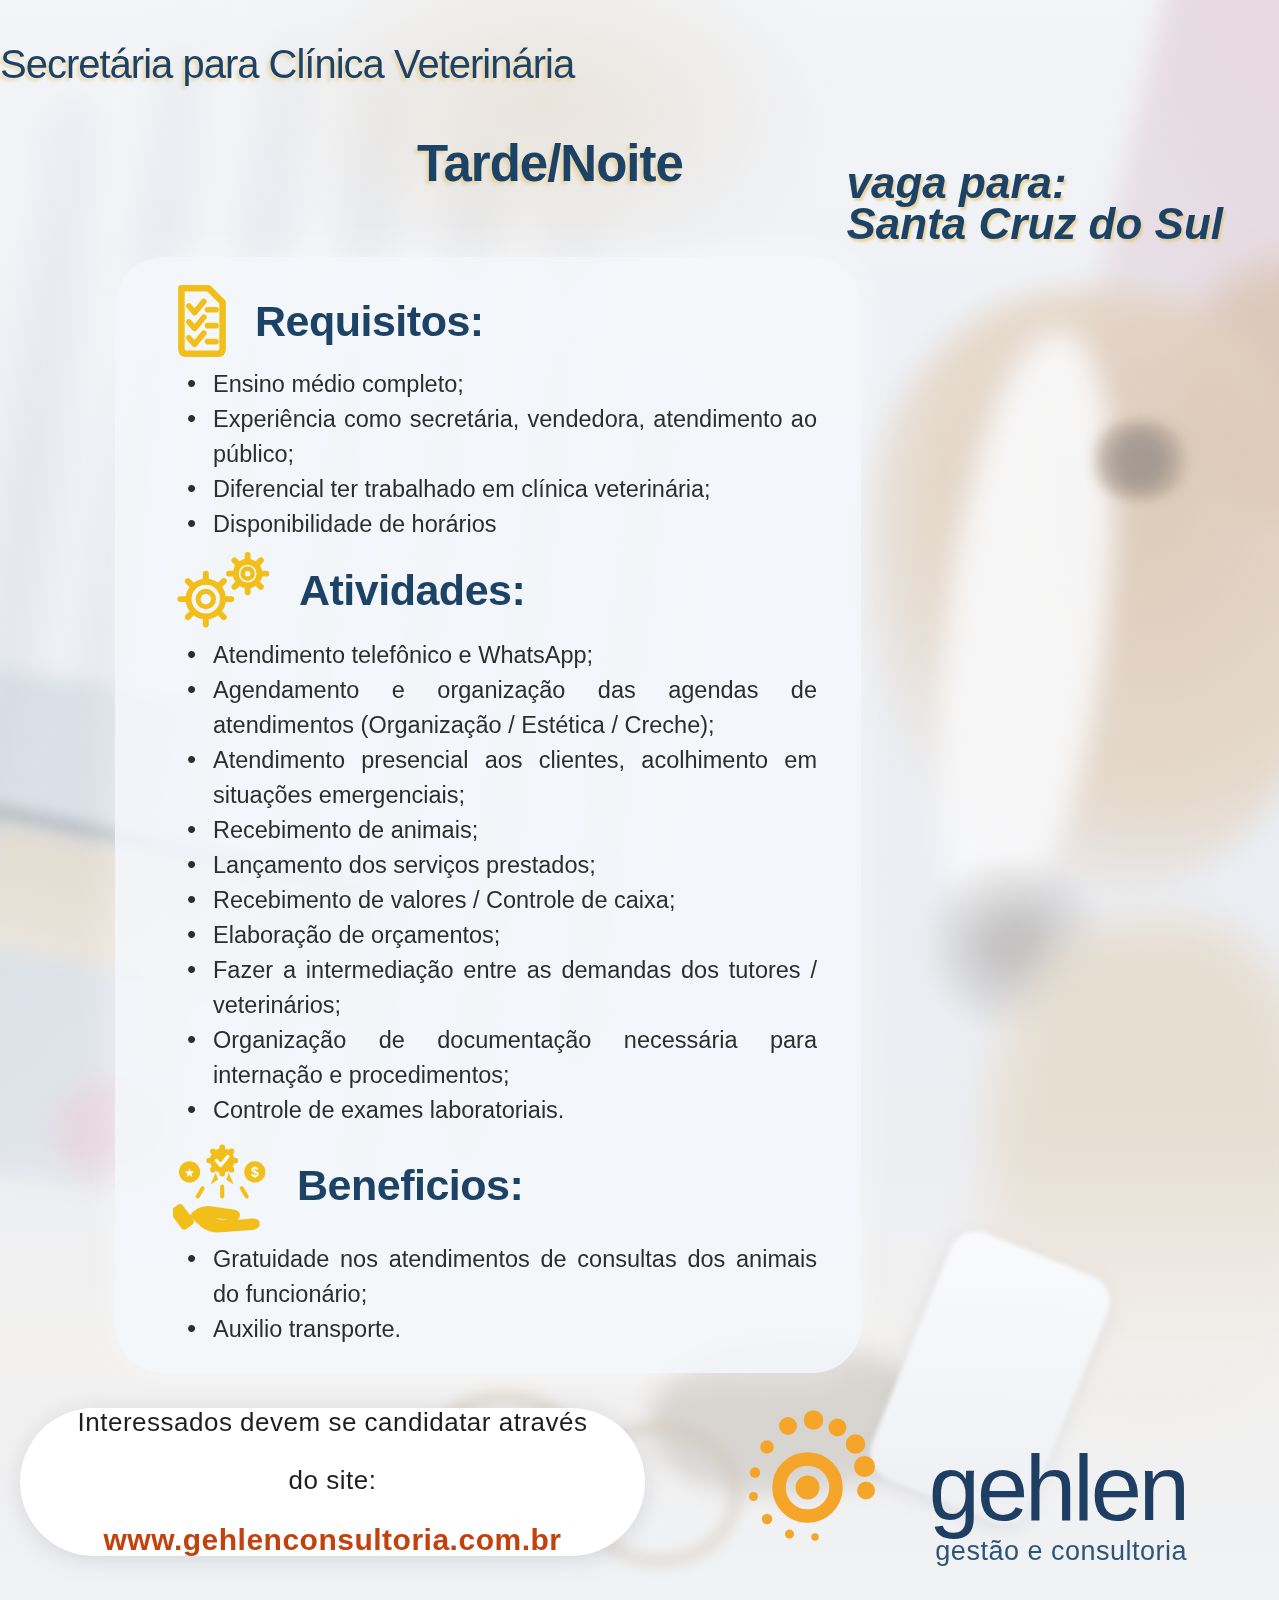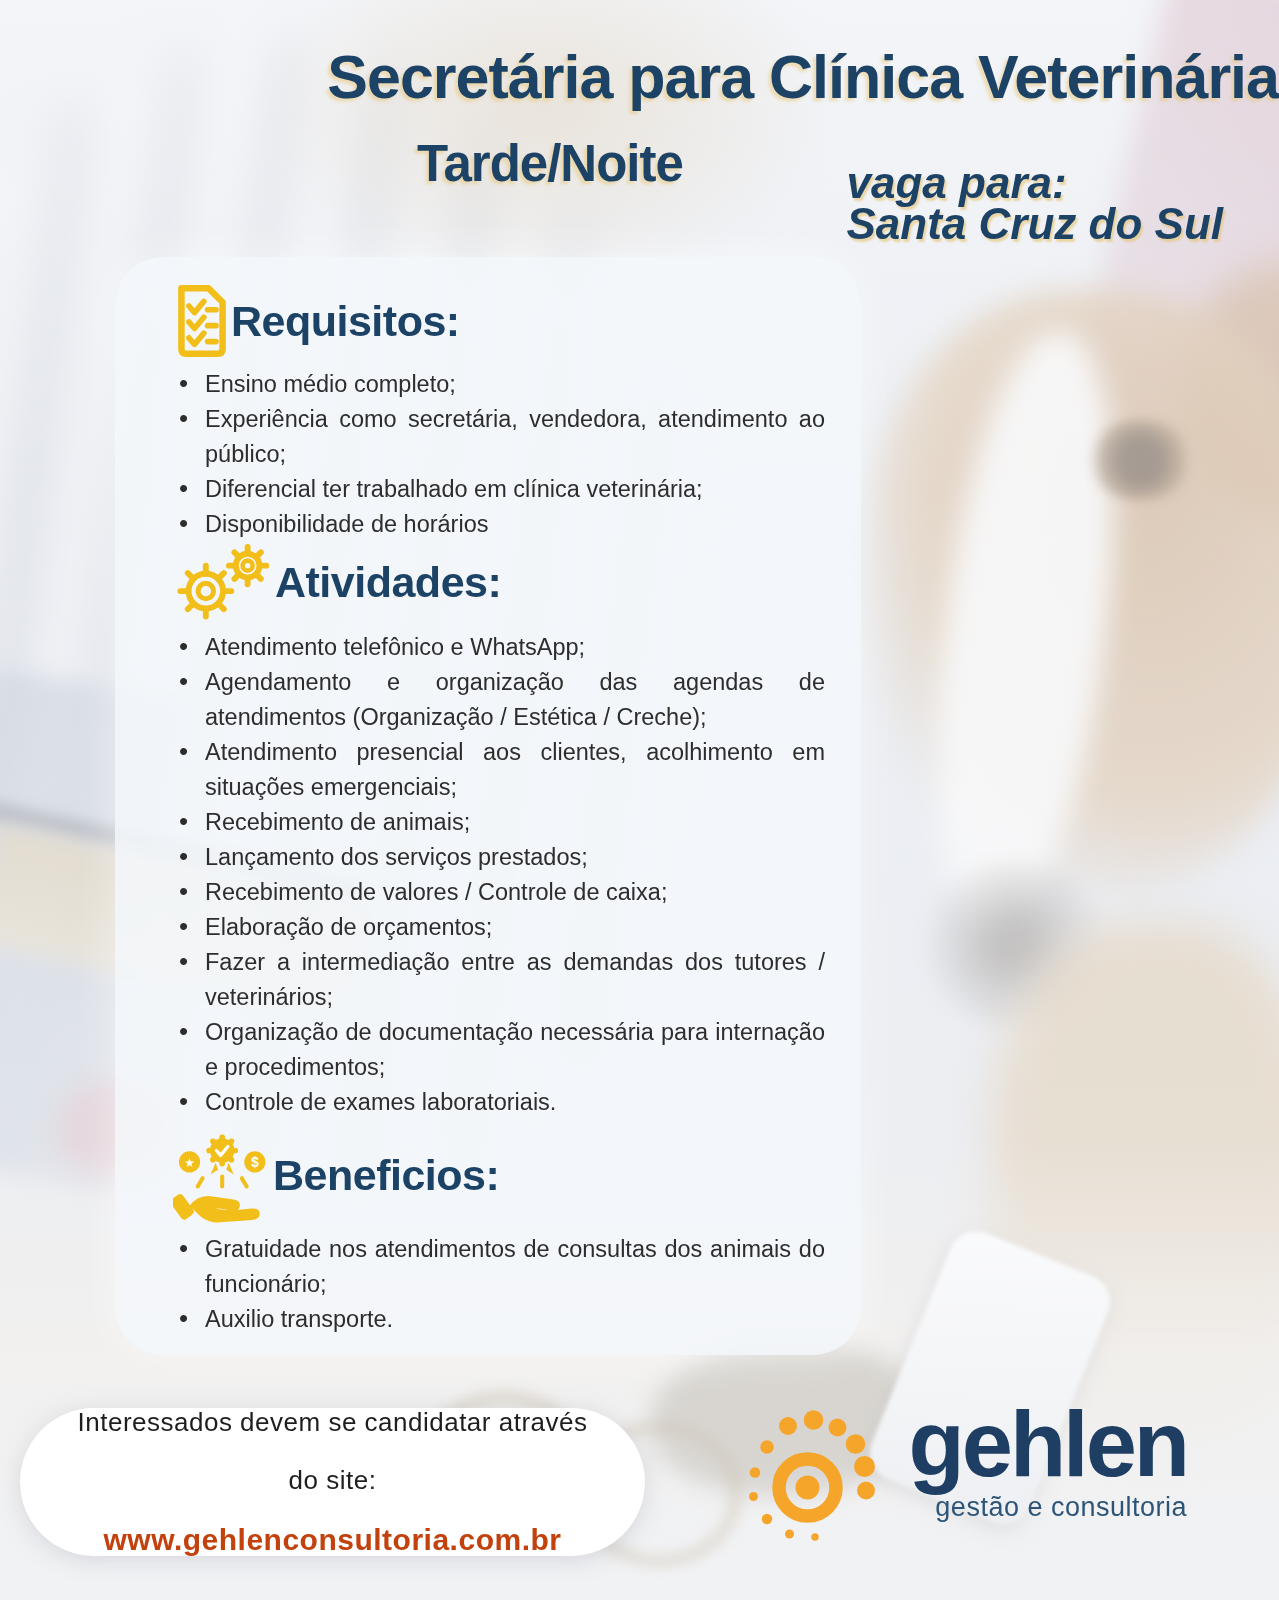--- a/index.html
+++ b/index.html
@@ -51,56 +51,56 @@
   .glass-ring1{left:415px;top:1390px;width:150px;height:130px;border-radius:50%;
         border:14px solid rgba(168,148,110,.45);filter:blur(6px);}
   .glass-ring2{left:575px;top:1420px;width:140px;height:120px;border-radius:50%;
         border:14px solid rgba(168,148,110,.38);filter:blur(6px);}
   .phone{left:905px;top:1245px;width:170px;height:265px;border-radius:28px;
         background:linear-gradient(160deg,#ffffff,#f2f3f5 60%,#e7e9ed);
         transform:rotate(22deg);box-shadow:0 6px 20px rgba(120,120,130,.3);filter:blur(2px);}
   .wash{inset:0;background:linear-gradient(180deg,rgba(250,251,253,.55),rgba(246,247,250,.4) 30%,rgba(244,245,248,.5));}
 
   
-  .title1{position:absolute;top:42px;left:0;width:100%;margin:0;text-align:right;
-        font-size:61px;font-weight:bold;letter-spacing:-1px;color:#1c4266;
+  .title1{position:absolute;top:42px;left:0;width:100%;margin:0;text-align:left;
+        font-size:40px;font-weight:normal;letter-spacing:-1px;color:#1c4266;
         text-shadow:-3px 3px 3px rgba(233,200,120,.5);}
   .title2{position:absolute;top:134px;left:0;width:1100px;margin:0;text-align:center;
         font-size:51px;font-weight:bold;letter-spacing:-1px;color:#1c4266;
         text-shadow:-3px 3px 3px rgba(233,200,120,.5);}
   .vacancy{position:absolute;top:162px;right:56px;
         font-style:italic;font-weight:bold;font-size:44px;line-height:41px;color:#1c4266;
         text-shadow:2px 3px 2px rgba(230,195,110,.6);}
 
   
   .card{position:absolute;left:115px;top:257px;width:746px;box-sizing:border-box;
         padding:26px 36px 18px 58px;border-radius:48px;
         background:rgba(244,247,250,.88);box-shadow:0 0 45px rgba(255,255,255,.45);}
-  .sec-head{display:flex;align-items:center;margin:0 0 8px;}
+  .sec-head{display:flex;align-items:center;gap:24px;margin:0 0 8px;}
   .sec-head h2{margin:0;font-size:43px;font-weight:bold;color:#1c4266;letter-spacing:-.5px;}
   .sec-icon{flex:0 0 auto;display:block;line-height:0;}
-  ul.blist{list-style:none;margin:0;padding:0;}
+  ul.blist{list-style:none;margin:8px;padding:0;}
   ul.blist li{position:relative;padding-left:32px;font-size:23.5px;line-height:35px;
         color:#2d2d2d;text-align:justify;}
   ul.blist li::before{content:"\2022";position:absolute;left:6px;top:-1px;font-size:26px;color:#2d2d2d;}
   .gap-a{margin-bottom:16px;}   
   .gap-b{margin-bottom:8px;}    
   .mt-a{margin-top:6px;}
 
   
   .cta{position:absolute;left:20px;top:1408px;width:625px;height:148px;border-radius:74px;
         background:#ffffff;display:flex;flex-direction:column;justify-content:center;
         align-items:center;box-shadow:0 4px 22px rgba(140,140,155,.25);}
   .cta p{margin:12px;color:#1e1e1e;font-size:26px;line-height:34px;letter-spacing:.5px;}
   .cta .url{font-size:30px;font-weight:bold;letter-spacing:.5px;line-height:38px;color:#c2410c;}
 
   
   .logo-icon{position:absolute;left:740px;top:1402px;width:150px;height:150px;line-height:0;}
   .logo-text{position:absolute;right:92px;top:1396px;text-align:right;}
-  .wordmark{font-size:92px;font-weight:bold;letter-spacing:-3px;line-height:96px;color:#1e3f63;}
+  .wordmark{font-size:92px;font-weight:normal;letter-spacing:-3px;line-height:96px;color:#1e3f63;margin-top:44px;}
   .tagline{font-size:27px;letter-spacing:.5px;color:#2e5578;margin-top:0;}
 </style>
 </head>
 <body>
 
 <div class="poster">
 
   <div class="bg">
     <div class="stripes"></div>
     <div class="hair"></div>

